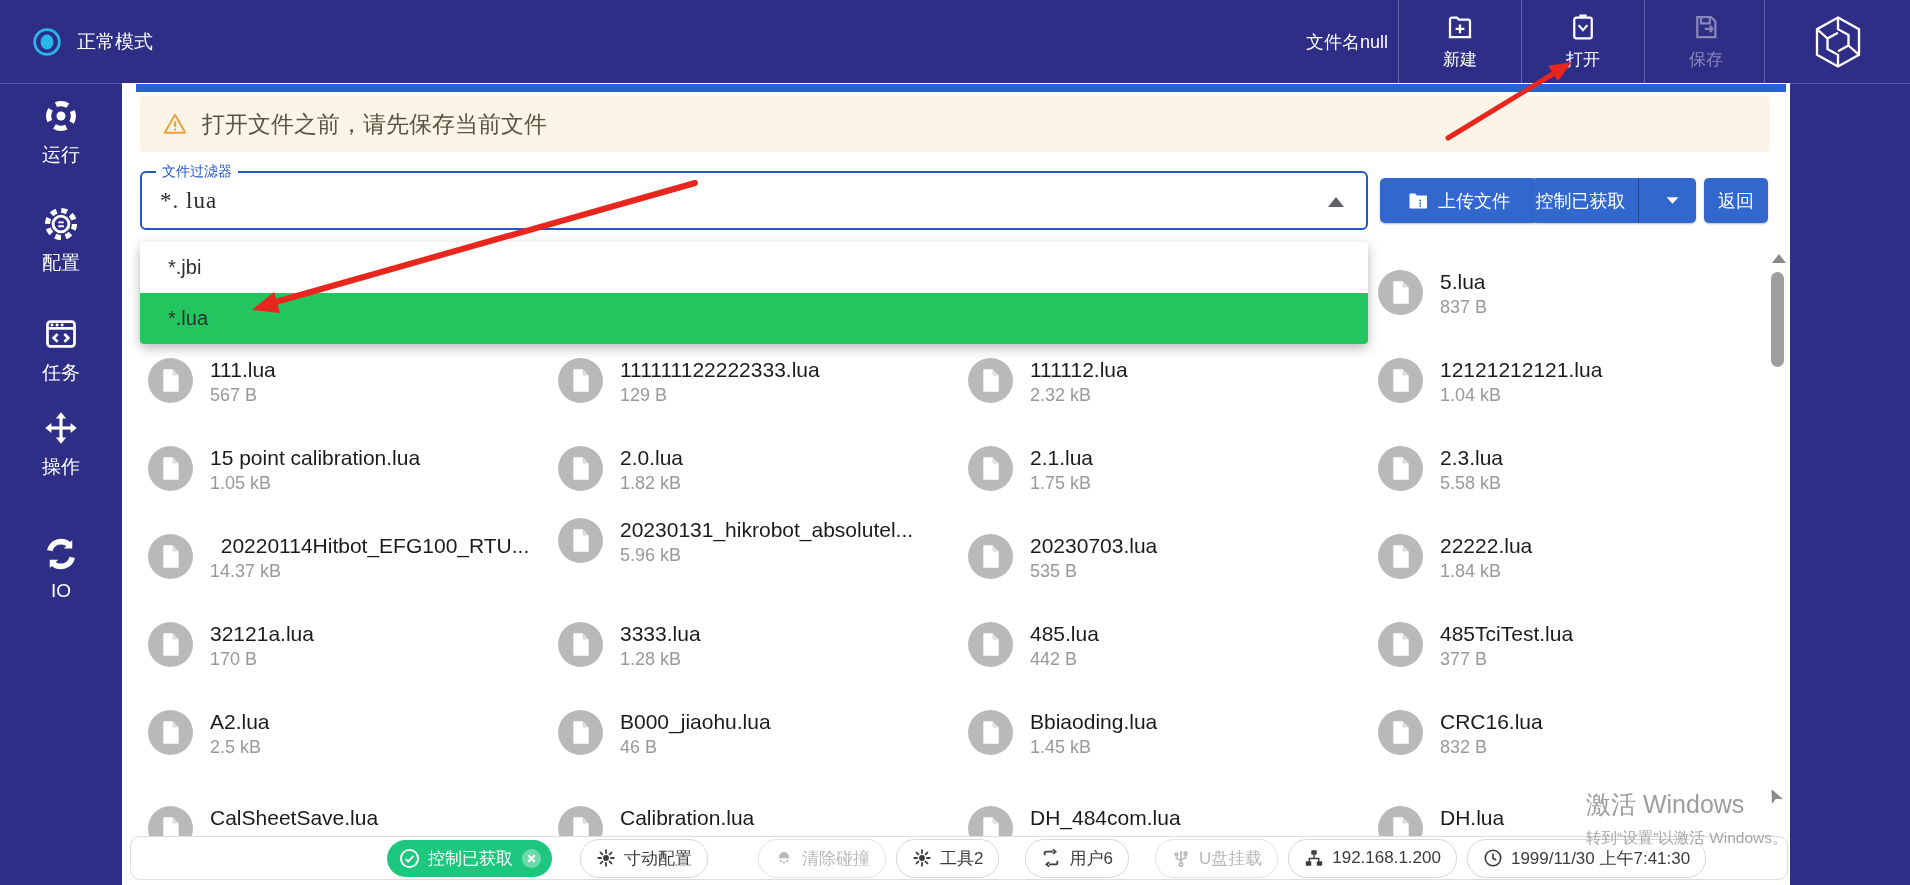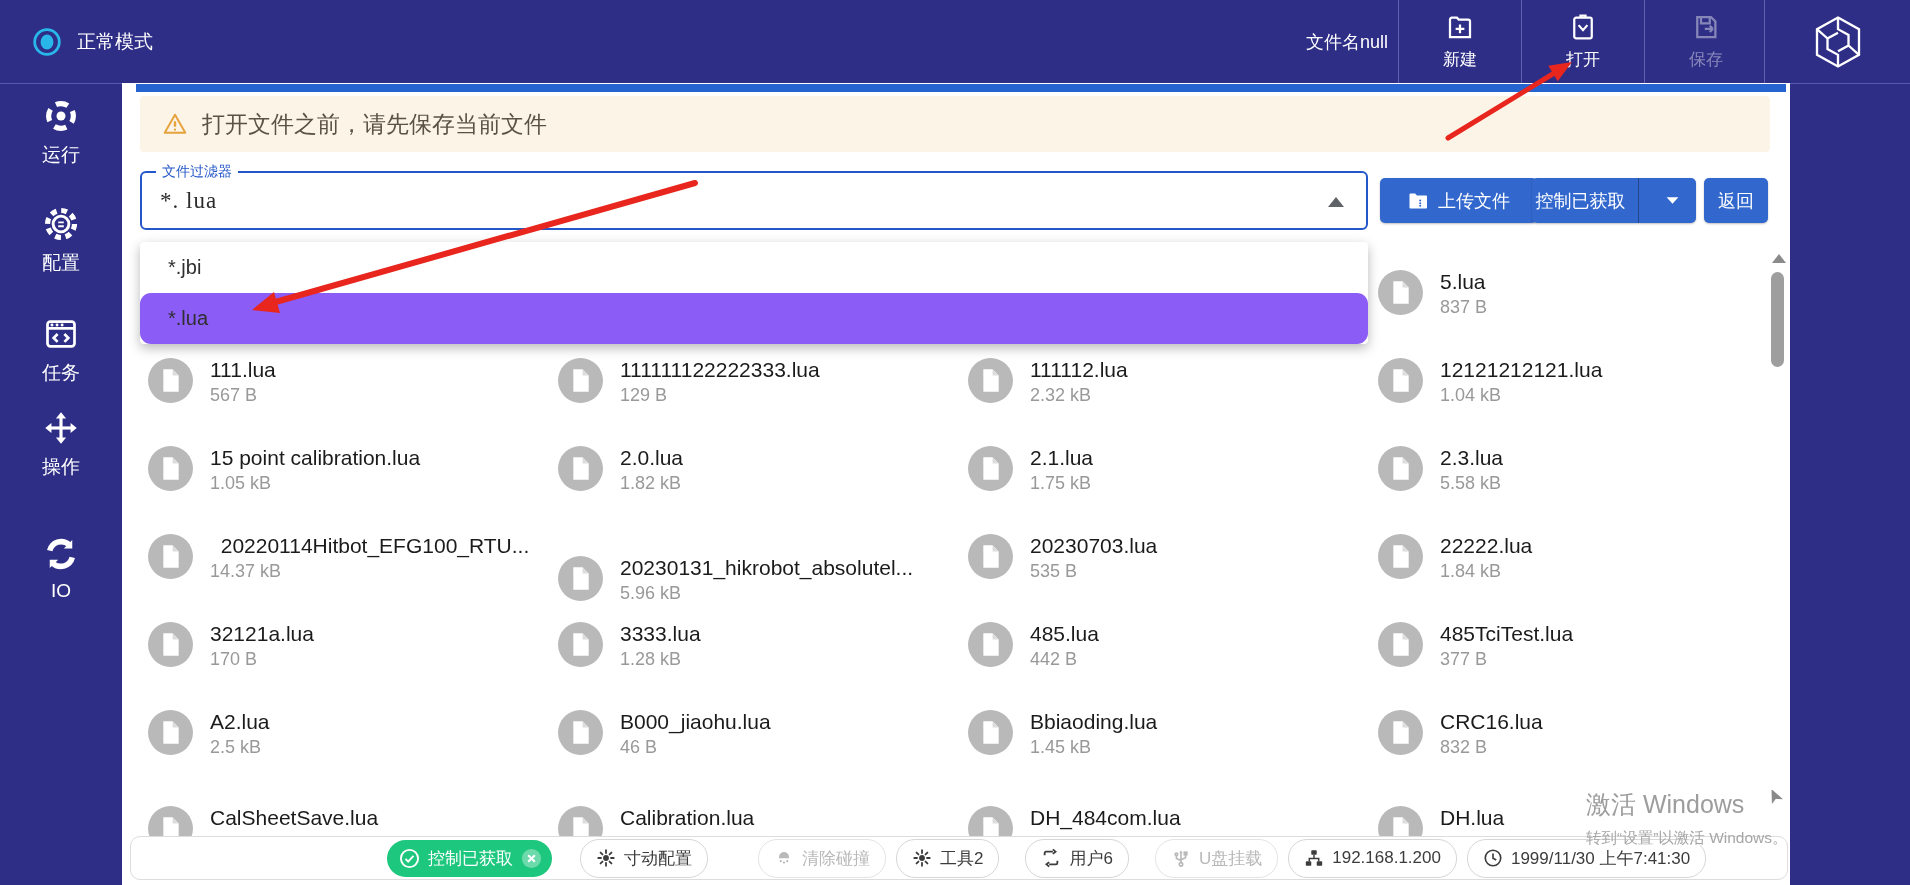--- a/index.html
+++ b/index.html
@@ -39,21 +39,21 @@
   .filter-label{position:absolute;left:14px;top:-10px;background:#fff;padding:0 6px;color:#2457c8;font-size:14px;}
   .filter-value{position:absolute;left:18px;top:0;height:55px;display:flex;align-items:center;
        font-family:"Liberation Serif",serif;font-size:23px;color:#2b2b2b;letter-spacing:1px;}
   .caret-up{position:absolute;right:22px;top:24px;width:0;height:0;border-left:8px solid transparent;border-right:8px solid transparent;border-bottom:10px solid #5f6368;}
   .blue-btn{position:absolute;height:45px;background:#3268cd;border-radius:5px;color:#fff;font-size:18px;
        display:flex;align-items:center;justify-content:center;gap:9px;cursor:pointer;box-shadow:0 1px 2px rgba(0,0,0,.25);}
   .split-divider{width:1px;height:45px;background:#24448e;}
   .menu{position:absolute;left:140px;top:242px;width:1228px;height:102px;background:#fff;border-radius:4px;
        box-shadow:0 4px 12px rgba(0,0,0,.28);z-index:8;overflow:hidden;}
   .menu-item{height:51px;display:flex;align-items:center;padding-left:28px;font-size:20px;color:#2f2f2f;cursor:pointer;}
-  .menu-item.selected{background:#8b5cf6;border-radius:11px;}
+  .menu-item.selected{background:#22c55e;}
   .file-item{position:absolute;width:395px;height:50px;cursor:pointer;}
   .file-icon{position:absolute;left:0;top:0;width:45px;height:45px;}
   .file-name{position:absolute;left:62px;top:0;width:330px;font-size:21px;color:#1b1b1b;white-space:nowrap;overflow:hidden;}
   .file-size{position:absolute;left:62px;top:27px;font-size:18px;color:#999;}
   .scroll-up{position:absolute;left:1772px;top:254px;width:0;height:0;border-left:7px solid transparent;border-right:7px solid transparent;border-bottom:9px solid #8a8a8a;}
   .scroll-thumb{position:absolute;left:1771px;top:272px;width:13px;height:95px;border-radius:7px;background:#9e9e9e;cursor:pointer;}
   
   .statusbar{position:absolute;left:130px;top:836px;width:1658px;height:44px;background:#fff;border:1px solid #ddd;border-radius:10px;
        box-sizing:border-box;display:flex;align-items:center;gap:10px;padding-left:256px;z-index:10;}
   .pill{height:37px;border:1px solid #d7d7d7;border-radius:19px;background:#fff;display:flex;align-items:center;gap:8px;
@@ -388,21 +388,21 @@
         <span class="icn file-icon">
           <svg width="45" height="45" viewBox="0 0 44 44">
             <circle cx="22" cy="22" r="22" fill="#b9b9b9"></circle>
             <path d="M15 11h9l6 6v16H15z" fill="#fff"></path>
             <path d="M24 11l6 6h-6z" fill="#dcdcdc"></path>
           </svg>
         </span>
         <div class="file-name">20220114Hitbot_EFG100_RTU...</div>
         <div class="file-size">14.37 kB</div>
       </div>
-      <div class="file-item" style="left: 558px; top: 556px;">
+      <div class="file-item" style="left: 558px; top: 518px;">
         <span class="icn file-icon">
           <svg width="45" height="45" viewBox="0 0 44 44">
             <circle cx="22" cy="22" r="22" fill="#b9b9b9"></circle>
             <path d="M15 11h9l6 6v16H15z" fill="#fff"></path>
             <path d="M24 11l6 6h-6z" fill="#dcdcdc"></path>
           </svg>
         </span>
         <div class="file-name">20230131_hikrobot_absolutel...</div>
         <div class="file-size">5.96 kB</div>
       </div>

